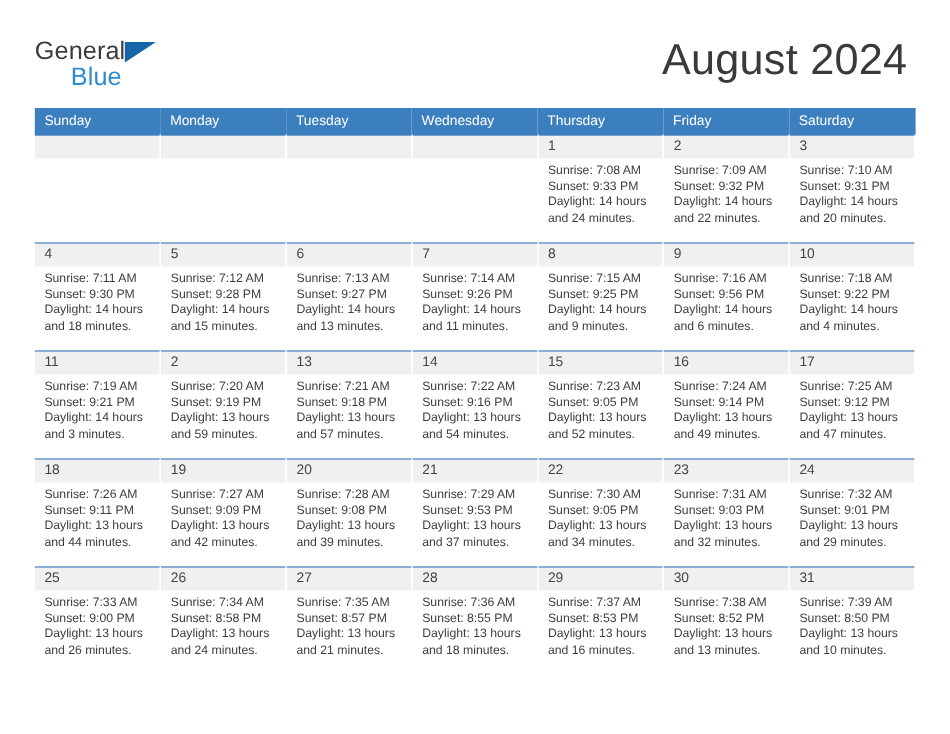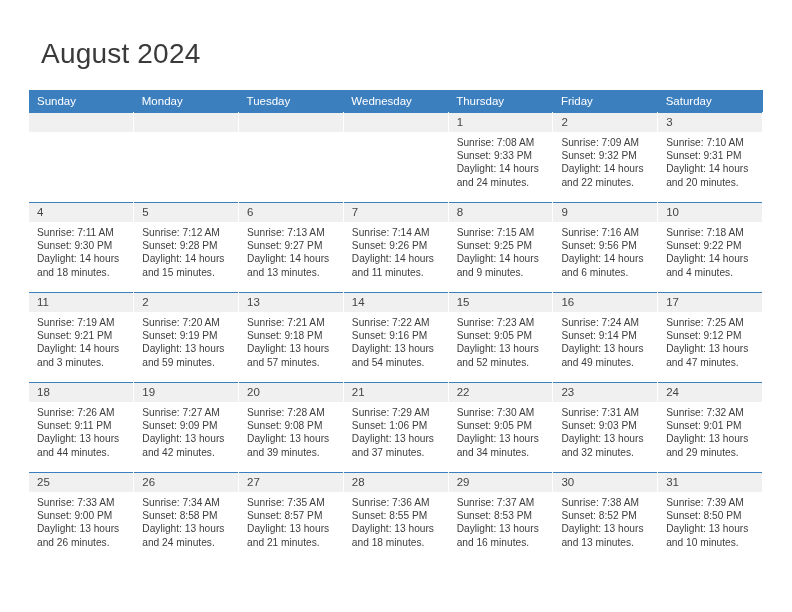--- a/index.html
+++ b/index.html
@@ -46,25 +46,25 @@
   .brand-blue {
     font-size: 21px;
     color: #2f8bd0;
     display: block;
     margin-top: 1px;
     margin-left: 30px;
     letter-spacing: .1px;
   }
   .titles { text-align: right; }
   .title-main {
-    font-size: 28px;
+    font-size: 36px;
     color: #3a3a3a;
     font-weight: normal;
     line-height: 1.15;
-    margin: 12px;
+    margin: 3px;
     letter-spacing: .2px;
   }
   .title-sub {
     font-size: 14.5px;
     color: #3a3a3a;
     margin-top: 9px;
     letter-spacing: .05px;
   }
 
   
@@ -113,20 +113,25 @@
   td.empty .daynum-bar { background: #f0f0f0; }
   td.empty .cell-body { visibility: hidden; }
 </style>
 </head>
 <body>
 
 <div class="page">
 
   <div class="header">
 
+    <div class="brand">
+      <span class="brand-general">General</span>
+      <span class="brand-tri"></span>
+      <span class="brand-blue">Blue</span>
+    </div>
 
     <div class="titles">
       <h1 class="title-main">August 2024</h1>
     </div>
 
   </div>
 
   <div class="calendar">
     <table class="cal">
       <thead>
@@ -361,21 +366,21 @@
                 <div>Sunrise: 7:28 AM</div>
                 <div>Sunset: 9:08 PM</div>
                 <div>Daylight: 13 hours</div>
                 <div>and 39 minutes.</div>
               </div>
             </td>
             <td class="">
               <div class="daynum-bar">21</div>
               <div class="cell-body">
                 <div>Sunrise: 7:29 AM</div>
-                <div>Sunset: 1:06 PM</div>
+                <div>Sunset: 9:53 PM</div>
                 <div>Daylight: 13 hours</div>
                 <div>and 37 minutes.</div>
               </div>
             </td>
             <td class="">
               <div class="daynum-bar">22</div>
               <div class="cell-body">
                 <div>Sunrise: 7:30 AM</div>
                 <div>Sunset: 9:05 PM</div>
                 <div>Daylight: 13 hours</div>

